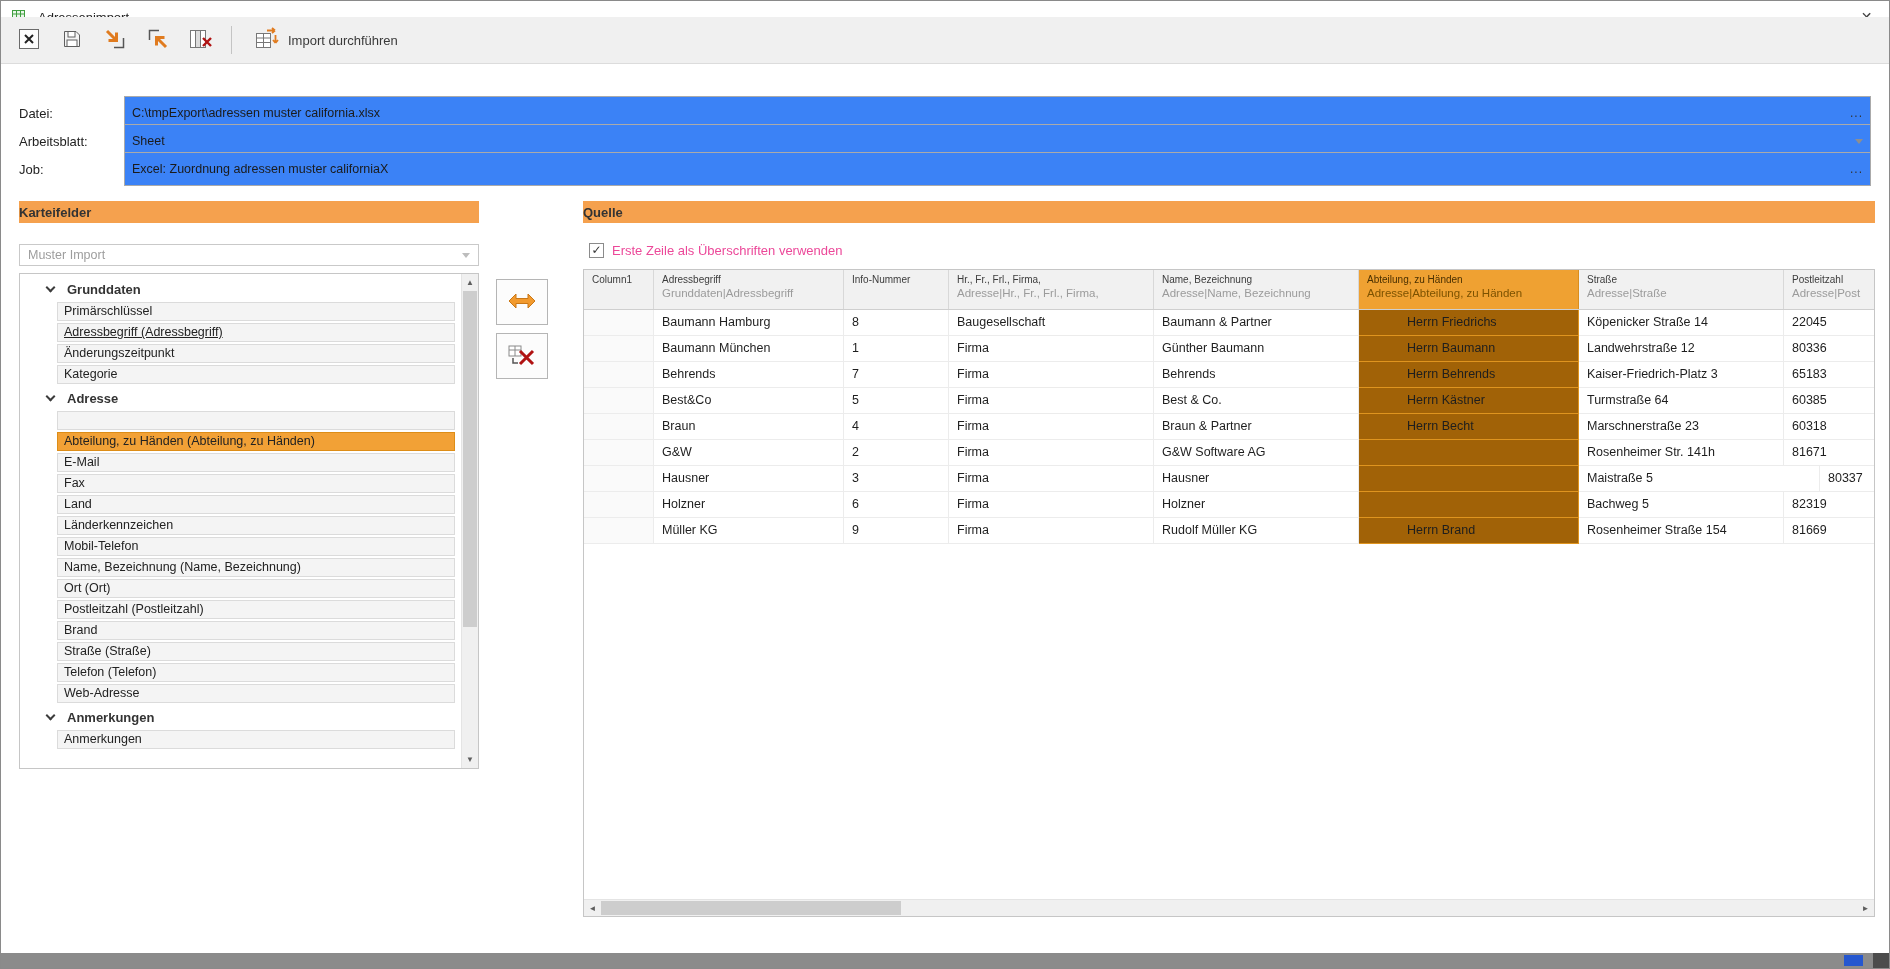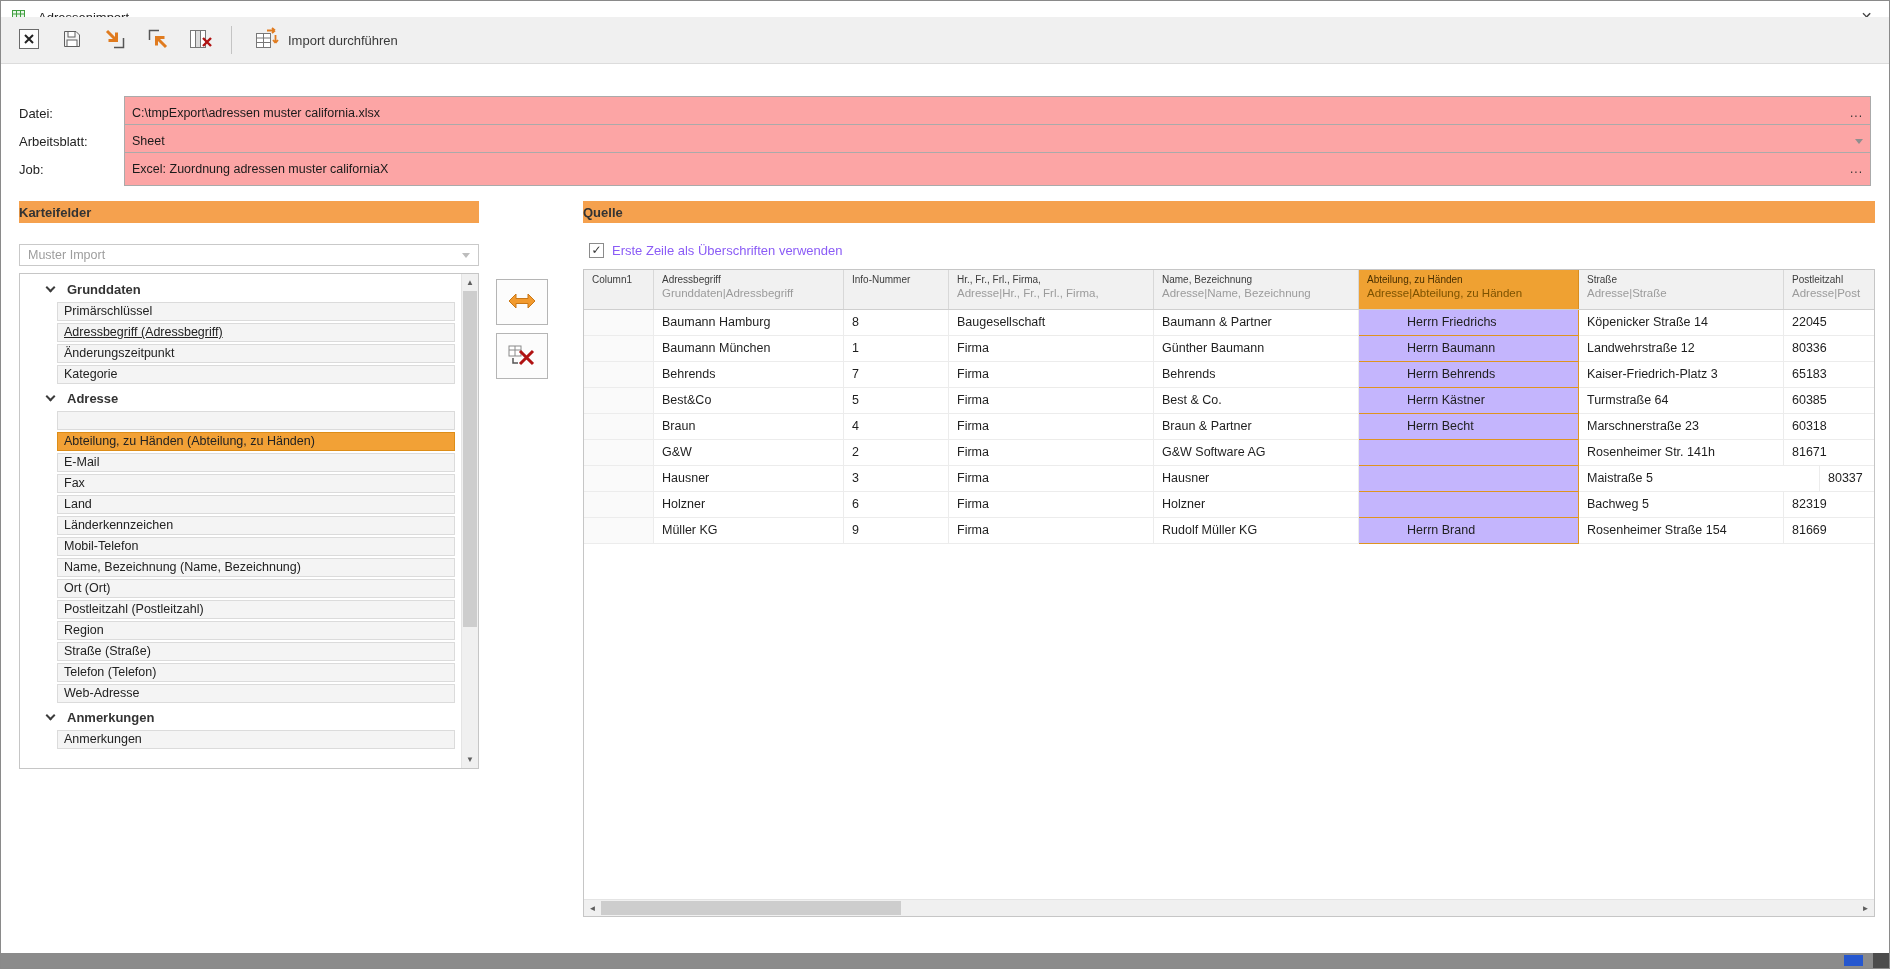--- a/index.html
+++ b/index.html
@@ -15,21 +15,21 @@
   
   .toolbar { position: absolute; top: 16px; left: 0; right: 0; height: 47px; background: #f0f0f0; border-bottom: 1px solid #dcdcdc; display: flex; align-items: center; padding-left: 10px; gap: 7px; }
   .tb-btn { width: 36px; height: 36px; border: none; background: transparent; display: flex; align-items: center; justify-content: center; padding: 0; }
   .tb-sep { width: 1px; height: 28px; background: #c4c4c4; margin: 0 5px; }
   .tb-import { height: 36px; border: none; background: transparent; display: flex; align-items: center; gap: 8px; padding: 0 10px; font-family: inherit; font-size: 13px; color: #3a3a3a; }
 
   
   .form-row { position: absolute; left: 18px; right: 18px; height: 22px; display: flex; align-items: center; }
   #row-file { top: 101px; } #row-worksheet { top: 129px; } #row-job { top: 157px; }
   .flabel { width: 105px; flex: none; color: #222; }
-  .ffield { flex: 1; height: 22px; border: 1px solid #aaa; background: #fca5a5; display: flex; align-items: center; padding: 16px 7px; gap: 6px; }
+  .ffield { flex: 1; height: 22px; border: 1px solid #aaa; background: #3b82f6; display: flex; align-items: center; padding: 16px 7px; gap: 6px; }
   .fvalue { flex: 1; white-space: nowrap; overflow: hidden; font-size: 12.5px; }
   .fsuffix { color: #333; font-size: 12px; letter-spacing: 1px; }
   .dd-tri { width: 0; height: 0; border-left: 4px solid transparent; border-right: 4px solid transparent; border-top: 5px solid #8f8f8f; flex: none; }
 
   
   .panel-header { position: absolute; height: 22px; background: #F5A14E; color: #333; font-weight: bold; display: flex; align-items: center; }
   #left-header { left: 18px; top: 200px; width: 460px; }
   #right-header { left: 582px; top: 200px; width: 1292px; }
 
   
@@ -49,34 +49,34 @@
   .vscroll .thumb { position: absolute; left: 1px; right: 1px; top: 17px; height: 68%; background: #cdcdcd; }
 
   
   .mid-btn { position: absolute; left: 495px; width: 52px; height: 46px; border: 1px solid #b5b5b5; background: #fcfcfc; display: flex; align-items: center; justify-content: center; padding: 0; }
   #map-btn { top: 278px; } #unmap-btn { top: 332px; }
 
   
   .cb-row { position: absolute; left: 588px; top: 240px; height: 18px; display: flex; align-items: center; gap: 8px; }
   .checkbox { width: 15px; height: 15px; border: 1px solid #8b8b8b; background: #fff; display: flex; align-items: center; justify-content: center; }
   .checkbox .check { font-size: 12px; color: #333; line-height: 1; margin-top: -1px; }
-  .cb-label { color: #8b5cf6; }
+  .cb-label { color: #ec4899; }
 
   .table-box { position: absolute; left: 582px; top: 268px; width: 1292px; height: 648px; border: 1px solid #c6c6c6; background: #fff; overflow: hidden; }
   .thead { display: flex; height: 40px; background: #f1f1f1; border-bottom: 1px solid #cfcfcf; overflow: hidden; }
   .th { flex: none; padding: 4px 8px 0; border-right: 1px solid #d8d8d8; overflow: hidden; }
   .th .l1 { font-size: 10px; color: #3c3c3c; white-space: nowrap; }
   .th .l2 { font-size: 11.5px; color: #9b9b9b; white-space: nowrap; margin-top: 2px; }
   .th.hl { background: #EFA132; border-right-color: #d98e1e; }
   .th.hl .l1 { color: #4a3000; }
   .th.hl .l2 { color: #7c5200; }
   .trow { display: flex; height: 26px; }
   .td { flex: none; padding: 0 8px; line-height: 25px; border-right: 1px solid #ececec; border-bottom: 1px solid #ececec; font-size: 12.5px; color: #1e1e1e; white-space: nowrap; overflow: hidden; }
   .td.c0 { background: #fafafa; }
-  .td.hl { background: #c4b5fd; border-right-color: #DF941F; border-bottom-color: #DF941F; padding-left: 48px; }
+  .td.hl { background: #a16207; border-right-color: #DF941F; border-bottom-color: #DF941F; padding-left: 48px; }
   .hscroll { position: absolute; left: 0; right: 0; bottom: 0; height: 17px; background: #f0f0f0; border-top: 1px solid #e4e4e4; }
   .hscroll .sbtn { position: absolute; top: 0; width: 17px; height: 17px; display: flex; align-items: center; justify-content: center; font-size: 8px; color: #5e5e5e; }
   .hscroll .sbtn.left { left: 0; } .hscroll .sbtn.right { right: 0; }
   .hthumb { position: absolute; left: 17px; top: 1px; bottom: 1px; width: 300px; background: #cdcdcd; }
 
   
   .bottom-strip { position: absolute; left: 0; right: 0; bottom: 0; height: 15px; background: #8b8b8b; }
   .blue-chip { position: absolute; right: 26px; top: 2px; width: 19px; height: 11px; background: #2557cf; }
   .corner-grip { position: absolute; right: 0; top: 0; width: 16px; height: 15px; background: #4c4c4c; }
 </style>
@@ -208,21 +208,21 @@
         <div class="field-item"></div>
         <div class="field-item selected">Abteilung, zu Händen (Abteilung, zu Händen)</div>
         <div class="field-item">E-Mail</div>
         <div class="field-item">Fax</div>
         <div class="field-item">Land</div>
         <div class="field-item">Länderkennzeichen</div>
         <div class="field-item">Mobil-Telefon</div>
         <div class="field-item">Name, Bezeichnung (Name, Bezeichnung)</div>
         <div class="field-item">Ort (Ort)</div>
         <div class="field-item">Postleitzahl (Postleitzahl)</div>
-        <div class="field-item">Region</div>
+        <div class="field-item">Brand</div>
         <div class="field-item">Straße (Straße)</div>
         <div class="field-item">Telefon (Telefon)</div>
         <div class="field-item">Web-Adresse</div>
         <div class="group-row">
           <span class="chev"></span>
           <span class="glabel">Anmerkungen</span>
         </div>
         <div class="field-item">Anmerkungen</div>
       </div>
     <div class="vscroll">

